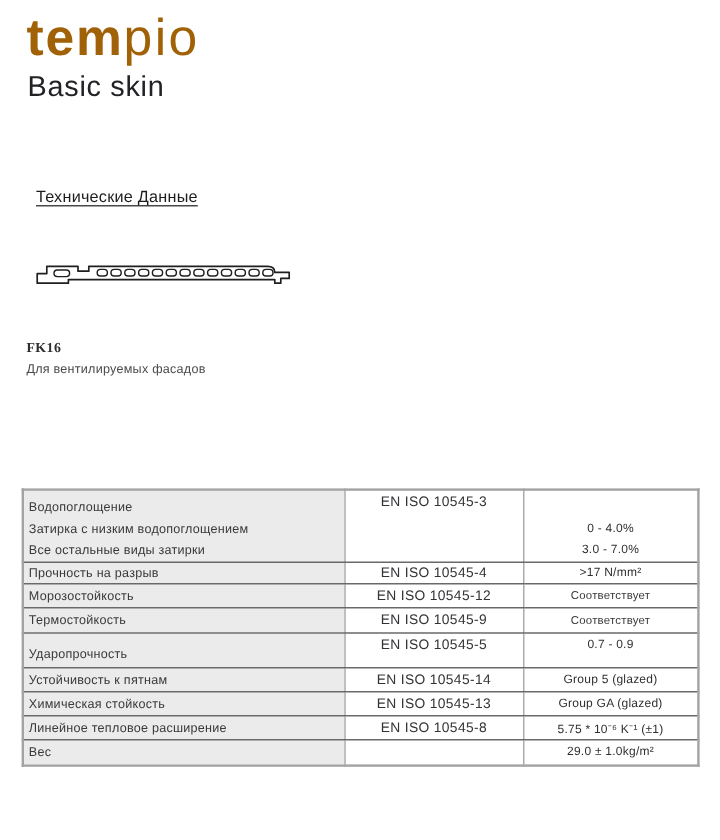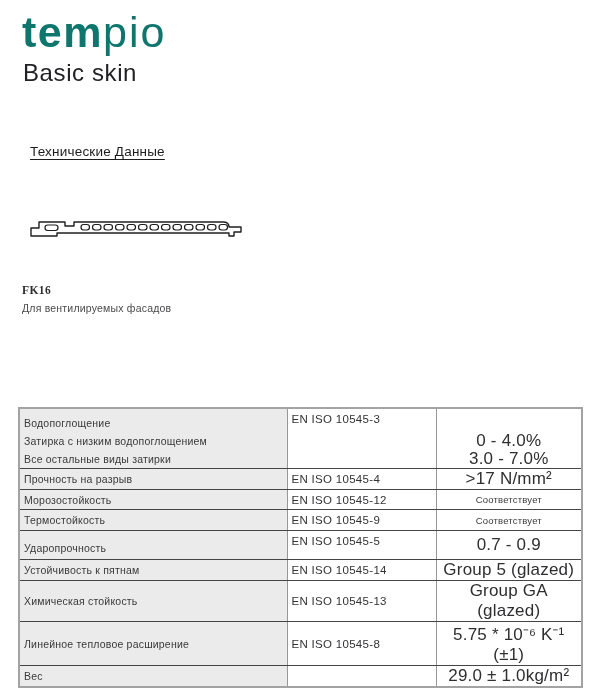--- a/index.html
+++ b/index.html
@@ -9,34 +9,34 @@
     font-family: "Liberation Sans", sans-serif;
     color: #3c3c3c;
     position: relative;
     overflow: hidden;
   }
   .page { position: absolute; inset: 0; }
 
   
   .logo {
     position: absolute; left: 22px; top: 8px;
-    font-size: 43px; line-height: 48px; color: #0f766e;
+    font-size: 43px; line-height: 48px; color: #a16207;
     letter-spacing: 1.5px;
   }
   .logo .logo-bold  { font-weight: 800; }
   .logo .logo-light { font-weight: 300; letter-spacing: 2px; }
   .subtitle {
     position: absolute; left: 23px; top: 59px;
     font-size: 24px; font-weight: 400; color: #222226;
     letter-spacing: 0.6px;
   }
 
   
   .heading {
-    position: absolute; left: 30px; top: 144px;
+    position: absolute; left: 30px; top: 156px;
     font-size: 13.5px; font-weight: 500; color: #1d1d1f;
     text-decoration: underline;
     text-underline-offset: 3px;
     letter-spacing: 0.2px;
   }
   .profile-wrap { position: absolute; left: 19px; top: 214px; width: 232px; height: 28px; }
   .code {
     position: absolute; left: 22px; top: 284px;
     font-size: 11.5px; font-weight: 600; color: #2e2e30; letter-spacing: 0.4px; font-family: Liberation Serif, serif;
   }
@@ -63,26 +63,26 @@
     padding: 0 4px;
     overflow: hidden;
   }
   td.prop {
     background: #ebebeb;
     padding-left: 19px;
     vertical-align: middle;
     letter-spacing: 0.2px;
   }
   td.std {
-    vertical-align: middle;
+    text-align: center; vertical-align: middle;
     font-size: 11.5px; letter-spacing: 0.3px; color: #333336;
   }
   td.val {
     text-align: center; vertical-align: middle;
-    font-size: 17px; letter-spacing: 0.2px; color: #2f2f32;
+    font-size: 10px; letter-spacing: 0.2px; color: #2f2f32;
   }
   
   tr.r1  { height: 57px; }
   tr.r2  { height: 18px; }
   tr.r3  { height: 20px; }
   tr.r4  { height: 21px; }
   tr.r5  { height: 29px; }
   tr.r6  { height: 26px; }
   tr.r7  { height: 20px; }
   tr.r8  { height: 20px; }

